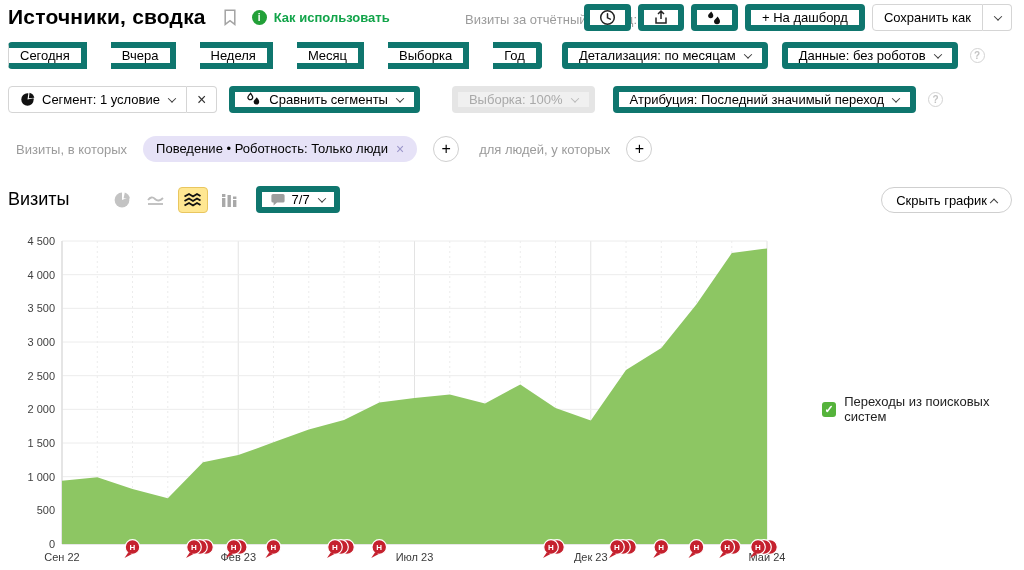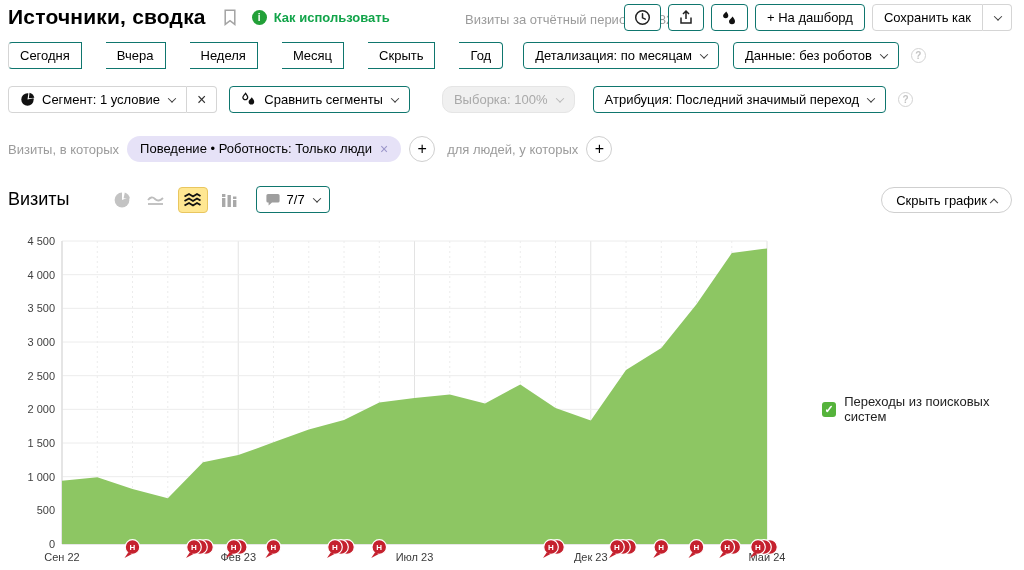--- a/index.html
+++ b/index.html
@@ -6,37 +6,37 @@
   html,body { width:1024px; height:570px; background:#fff; font-family:"Liberation Sans",sans-serif; color:#000; overflow:hidden; }
   #page { position:relative; width:1024px; height:570px; background:#fff; }
 
   .row { position:absolute; display:flex; align-items:center; }
 
   h1 { font-size:21px; font-weight:700; letter-spacing:.2px; }
 
   .link { color:#12a44a; font-size:13px; font-weight:700; cursor:pointer; }
   .muted { color:#9b9b9b; font-size:13px; }
 
-  .btn { height:27px; display:inline-flex; align-items:center; gap:7px; border:1px solid #0f766e; border-radius:4px; background:#fff; padding:0 11px; font-size:13px; color:#000; cursor:pointer; white-space:nowrap; }
+  .btn { height:27px; display:inline-flex; align-items:center; gap:7px; border:6px solid #0f766e; border-radius:4px; background:#fff; padding:0 11px; font-size:13px; color:#000; cursor:pointer; white-space:nowrap; }
   .btn.icon-only { padding:0 9px; }
 
   .chev { display:inline-block; width:6px; height:6px; border-right:1.4px solid #3c3c3c; border-bottom:1.4px solid #3c3c3c; transform:rotate(45deg) translate(-1px,-1px); margin-left:2px; }
   .chev.up { transform:rotate(-135deg) translate(-2px,-2px); margin-left:4px; }
 
   .seg { display:flex;gap:24px; }
   .seg .btn { border-radius:0; border-left:none; }
   .seg .btn:first-child { border-left:1px solid #d5d5d5; border-radius:4px 0 0 4px; }
   .seg .btn:last-child { border-radius:0 4px 4px 0; }
 
   .split { display:flex; align-items:stretch; }
   .split > * { display:inline-flex; align-items:center; }
   .split .main { height:27px; border:1px solid #d5d5d5; border-radius:4px 0 0 4px; background:#fff; padding:0 11px; font-size:13px; gap:7px; cursor:pointer; }
   .split .aux  { height:27px; border:1px solid #d5d5d5; border-left:none; border-radius:0 4px 4px 0; background:#fff; padding:0 10px; font-size:14px; color:#444; cursor:pointer; }
 
-  .btn.disabled { background:#f0f0f0; border-color:#e5e5e5; color:#a9a9a9; cursor:default;border-radius:10px; }
+  .btn.disabled { background:#f0f0f0; border-color:#e5e5e5; color:#a9a9a9; cursor:default; }
   .btn.disabled .chev { border-color:#b9b9b9; }
 
   .qmark { width:15px; height:15px; border-radius:50%; border:1.5px solid #d3d3d3; color:#c4c4c4; font-size:10px; font-weight:700; display:inline-flex; align-items:center; justify-content:center; margin-left:12px; }
 
   .chip { display:inline-flex; align-items:flex-start; gap:8px; background:#e6e2f7; border-radius:14px; padding:5px 13px; font-size:13px; }
   .chip .x { color:#9b95c9; font-size:14px; cursor:pointer; }
 
   .pluscirc { width:26px; height:26px; border-radius:50%; border:1px solid #cfcfcf; background:#fff; font-size:16px; color:#000; display:inline-flex; align-items:center; justify-content:center; cursor:pointer; }
 
   .h2 { font-size:18px; }
@@ -97,21 +97,21 @@
         </span>
     </span>
   </div>
 
   <div class="row" style="left:8px; top:42px;">
     <span class="seg" id="presets">
         <button class="btn">Сегодня</button>
         <button class="btn">Вчера</button>
         <button class="btn">Неделя</button>
         <button class="btn">Месяц</button>
-        <button class="btn">Скрыть</button>
+        <button class="btn">Выборка</button>
         <button class="btn">Год</button>
       </span>
     <button class="btn" style="margin-left:20px;">
       <span>Детализация: по месяцам</span>
         <span class="chev"></span>
     </button>
     <button class="btn" style="margin-left:14px;">
       <span>Данные: без роботов</span>
         <span class="chev"></span>
     </button>
@@ -143,21 +143,21 @@
       <span>Выборка: 100%</span>
         <span class="chev"></span>
     </button>
     <button class="btn" style="margin-left:18px;">
       <span>Атрибуция: Последний значимый переход</span>
         <span class="chev"></span>
     </button>
     <span class="qmark">?</span>
   </div>
 
-  <div class="row" style="left:8px; top:136px; gap:8px;">
+  <div class="row" style="left:16px; top:136px; gap:16px;">
     <span class="muted">Визиты, в которых</span>
     <span class="chip">
       <span>Поведение • Роботность: Только люди</span>
       <span class="x">×</span>
     </span>
     <span class="pluscirc">+</span>
     <span class="muted" style="margin-left:4px;">для людей, у которых</span>
     <span class="pluscirc">+</span>
   </div>
 

